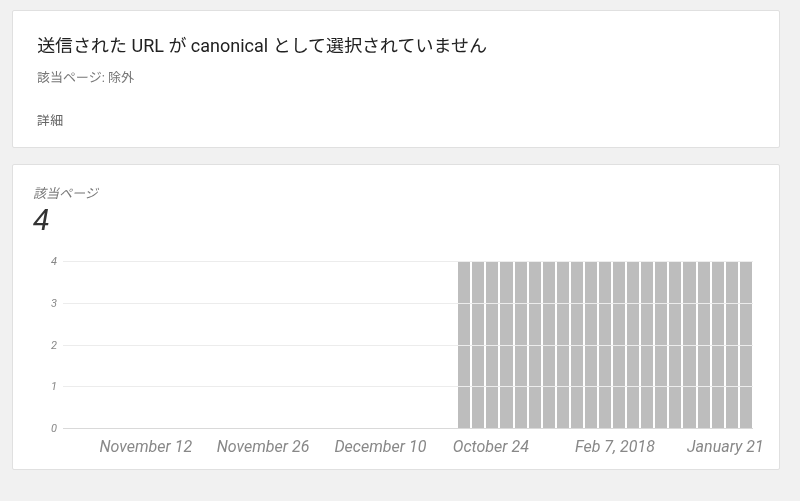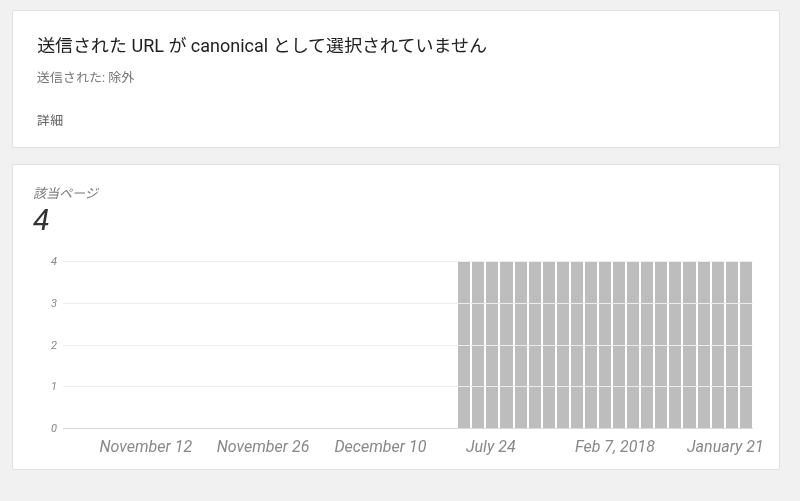--- a/index.html
+++ b/index.html
@@ -107,21 +107,21 @@
     top: 4px;
   }
 </style>
 </head>
 <body>
 
 <div class="page">
 
   <div class="card">
     <div class="title">送信された URL が canonical として選択されていません</div>
-    <div class="status">送信された: 除外</div>
+    <div class="status">該当ページ: 除外</div>
     <div class="details-link">詳細</div>
   </div>
 
   <div class="card chart-card">
     <div class="metric-label">該当ページ</div>
     <div class="metric-value">4</div>
 
     <div class="chart-area">
       <div class="plot" id="plot">
         <div class="bars" id="bars">
@@ -182,20 +182,20 @@
           <div class="y-tick" style="top: 50%;">2</div>
           <div class="gridline" style="top: 25%;"></div>
           <div class="y-tick" style="top: 25%;">3</div>
           <div class="gridline" style="top: 0%;"></div>
           <div class="y-tick" style="top: 0%;">4</div>
         </div>
       <div class="x-axis" id="xaxis">
           <div class="x-label" style="left: 12%;">November 12</div>
           <div class="x-label" style="left: 29%;">November 26</div>
           <div class="x-label" style="left: 46%;">December 10</div>
-          <div class="x-label" style="left: 62%;">July 24</div>
+          <div class="x-label" style="left: 62%;">October 24</div>
           <div class="x-label" style="left: 80%;">Feb 7, 2018</div>
           <div class="x-label" style="left: 96%;">January 21</div>
         </div>
     </div>
   </div>
 
 </div>
 
 </body></html>

